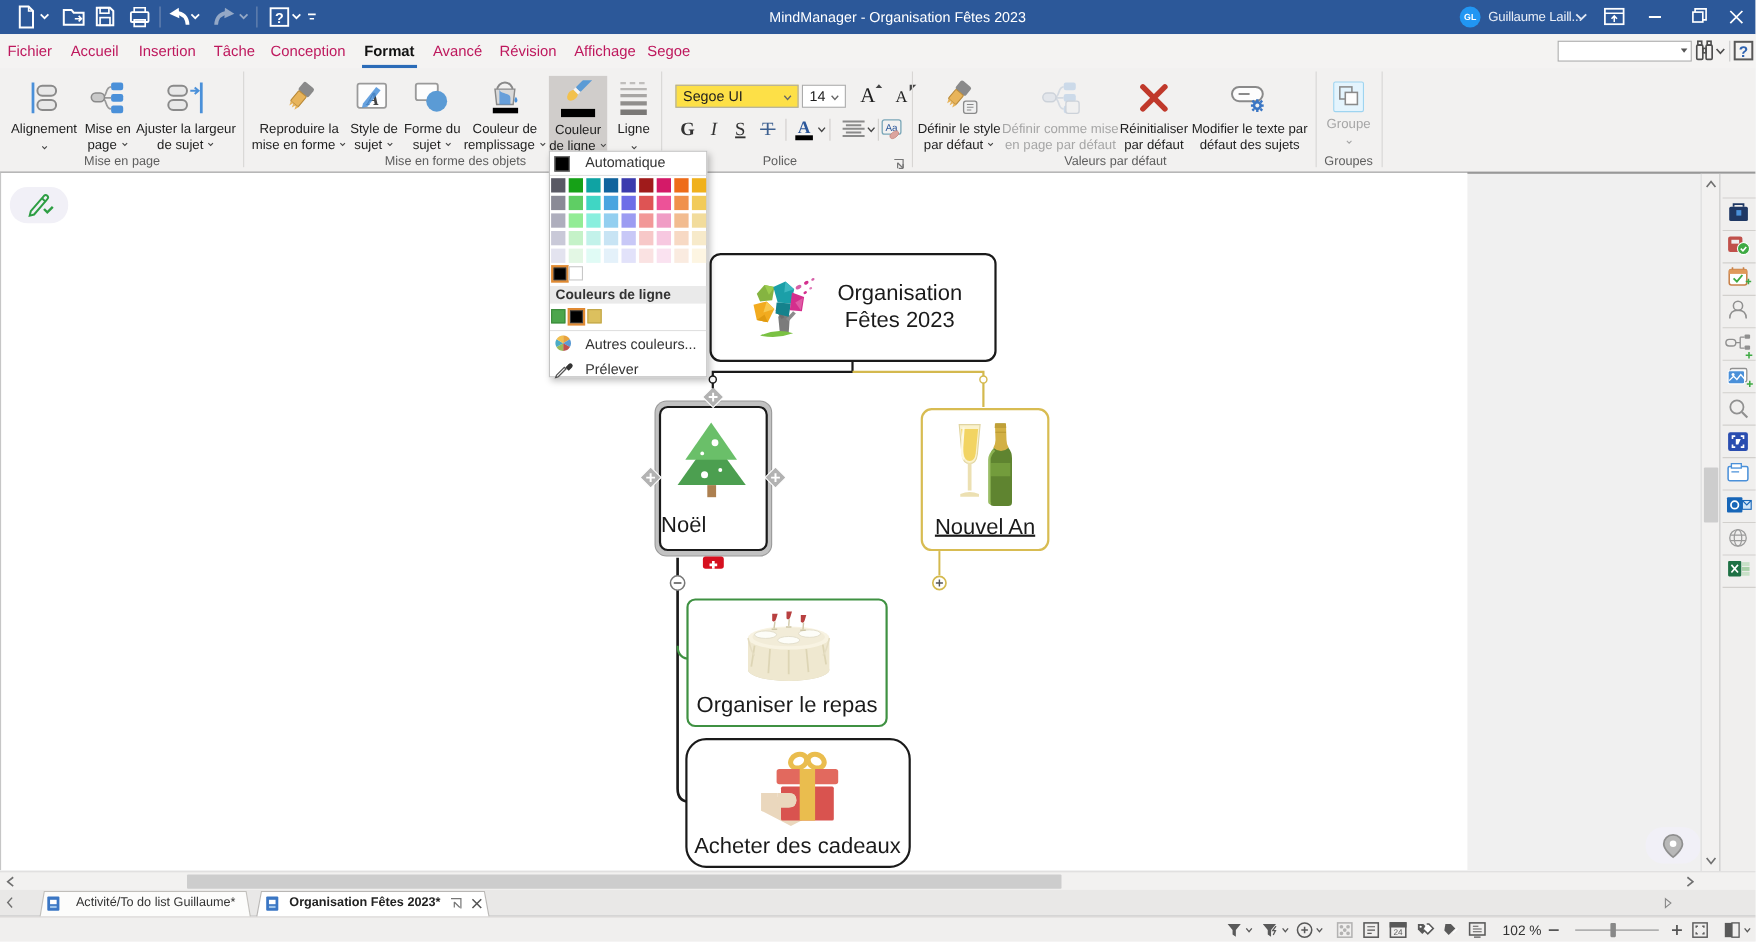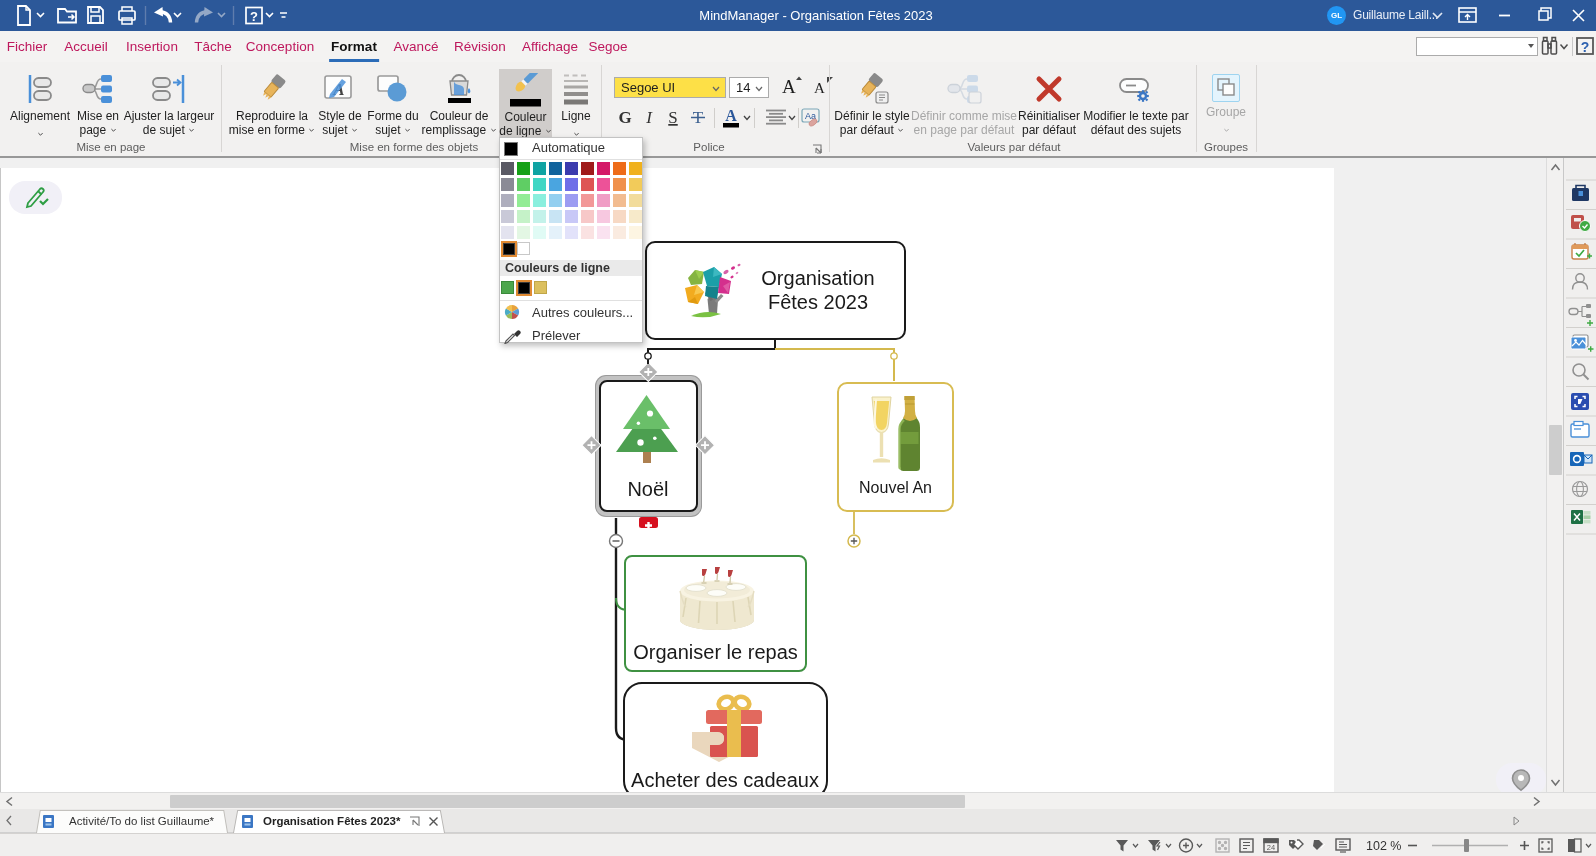--- a/index.html
+++ b/index.html
@@ -1,21 +1,21 @@
 <!DOCTYPE html>
 <html><head>
 <meta charset="utf-8">
 <style>
 * { margin:0; padding:0; box-sizing:border-box; }
 html,body { width:1596px; height:856px; overflow:hidden; }
 body { font-family:"Liberation Sans", sans-serif; position:relative; background:#f0f0f0; }
 .titlebar { position:absolute; left:0; top:0; width:1596px; height:31px; background:#2c5899; color:#fff; }
 .menubar { position:absolute; left:0; top:31px; width:1596px; height:31px; background:#f4f3f2; }
 .ribbon { position:absolute; left:0; top:62px; width:1596px; height:95px; background:#f2f1f0; }
-.canvasarea { position:absolute; left:0; top:168px; width:1334px; height:634px; background:#ffffff; border-left:1px solid #c6c6c6; }
+.canvasarea { position:absolute; left:0; top:157px; width:1334px; height:634px; background:#ffffff; border-left:1px solid #c6c6c6; }
 .vscroll { position:absolute; left:1546px; top:158px; width:17px; height:634px; background:#f2f1f0; border-left:1px solid #dcdcdc;}
 .sidebar { position:absolute; left:1563px; top:158px; width:33px; height:634px; background:#f0efee; border-left:1px solid #c8c8c8; }
 .hscroll { position:absolute; left:0; top:792px; width:1596px; height:17px; background:#f2f1f0; border-top:1px solid #dcdcdc; }
 .tabbar { position:absolute; left:0; top:809px; width:1596px; height:24px; background:#e9e8e7; border-bottom:1px solid #d0d0d0; }
 .statusbar { position:absolute; left:0; top:833px; width:1596px; height:23px; background:#f0efee; border-top:1px solid #d4d2d0; }
 .menuitem { position:absolute; top:0; height:31px; line-height:31px; font-size:13.5px; color:#be185d; transform:translateX(-50%); }
 </style>
 </head>
 <body>
 <div class="titlebar" id="titlebar">
@@ -389,21 +389,21 @@
 <div style="position:absolute;left:598px;top:212px;width:99px;height:132px;background:#fff;border:2.5px solid #1a1a1a;border-radius:8px;">
   <svg width="72" height="76" style="position:absolute;left:10px;top:7px;" viewBox="0 0 72 76">
     <polygon points="35.5,20 67,63 5,63" fill="#4c9f50"></polygon>
     <polygon points="35.5,6 59,40 12,40" fill="#6abf69"></polygon>
     <rect x="32" y="63" width="8" height="11" fill="#ad8050"></rect>
     <circle cx="39" cy="24.5" r="3.1" fill="#fff"></circle>
         <circle cx="27.4" cy="34.2" r="1.7" fill="#fff"></circle>
     <circle cx="29.5" cy="53.5" r="3.2" fill="#fff"></circle>
         <circle cx="43.8" cy="49.3" r="1.8" fill="#fff"></circle>
   </svg>
-  <div style="position:absolute;left:0;top:96px;width:94px;text-align:center;font-size:20px;color:#1a1a1a;">Noël</div>
+  <div style="position:absolute;left:0;top:96px;width:94px;text-align:left;font-size:20px;color:#1a1a1a;">Noël</div>
 </div>
 
 <svg width="140" height="100" style="position:absolute;left:578px;top:196px;">
   <g>
   <rect x="62.5" y="1.2" width="13.5" height="13.5" transform="rotate(45 69.3 8)" fill="#b2b2b2" stroke="#fff" stroke-width="1"></rect>
   <path d="M69.3 4 v8 M65.3 8 h8" stroke="#fff" stroke-width="1.8"></path>
   <rect x="5.7" y="74.4" width="13.5" height="13.5" transform="rotate(45 12.5 81.2)" fill="#b2b2b2" stroke="#fff" stroke-width="1"></rect>
   <path d="M12.5 77.2 v8 M8.5 81.2 h8" stroke="#fff" stroke-width="1.8"></path>
   <rect x="119.2" y="74.4" width="13.5" height="13.5" transform="rotate(45 126 81.2)" fill="#b2b2b2" stroke="#fff" stroke-width="1"></rect>
   <path d="M126 77.2 v8 M122 81.2 h8" stroke="#fff" stroke-width="1.8"></path>
@@ -425,21 +425,21 @@
     <path d="M44 10 h9.5" stroke="#b89830" stroke-width="1"></path>
     <path d="M39.5 38 h18 v12 h-18 z" fill="#739c3c"></path>
     <path d="M43 26 q-4.5 4 -4.5 9 v38 q0 1.5 1.5 1.5" fill="none" stroke="#8fb655" stroke-width="2.4" opacity="0.9"></path>
 
     <path d="M11 3 h19 l-2.5 27 q-1 8.5 -7 8.5 q-6 0 -7 -8.5 z" fill="#faf2cc" stroke="#e0d4a0" stroke-width="1"></path>
     <path d="M12.8 7 h15.4 l-2.2 22 q-0.8 7 -5.5 7 q-4.7 0 -5.5 -7 z" fill="#f2d462"></path>
     <path d="M20.5 38 v25" stroke="#ece0b2" stroke-width="3.4"></path>
     <path d="M12 66 q8.5 -3.5 17 0 l0 2.5 h-17 z" fill="#ece0b2"></path>
     <path d="M15 5.5 l-1.5 22 q0 5 2 7" fill="none" stroke="#fdf8e2" stroke-width="2"></path>
   </svg>
-  <div style="position:absolute;left:0;top:95px;width:113px;text-align:center;font-size:16px;color:#1a1a1a;">Nouvel An</div>
+  <div style="position:absolute;left:0;top:95px;width:113px;text-align:center;font-size:20px;color:#1a1a1a;text-decoration:underline;">Nouvel An</div>
 </div>
 
 <div style="position:absolute;left:623px;top:387px;width:183px;height:117px;background:#fff;border:2px solid #3f9142;border-radius:8px;">
   <svg width="110" height="72" style="position:absolute;left:36px;top:6px;" viewBox="0 0 110 72">
     <ellipse cx="55" cy="57" rx="37" ry="10" fill="#d8d2b8"></ellipse>
     <path d="M18 28 h74 v29 a37 10 0 0 1 -74 0 z" fill="#efe8d0"></path>
     <ellipse cx="55" cy="28" rx="37" ry="10.5" fill="#f8f3e2"></ellipse>
     <ellipse cx="55" cy="27" rx="33" ry="8.5" fill="#f2ecd8"></ellipse>
     <g stroke="#ddd5b5" stroke-width="1.6">
           <path d="M24 35 l-3 19"></path>

